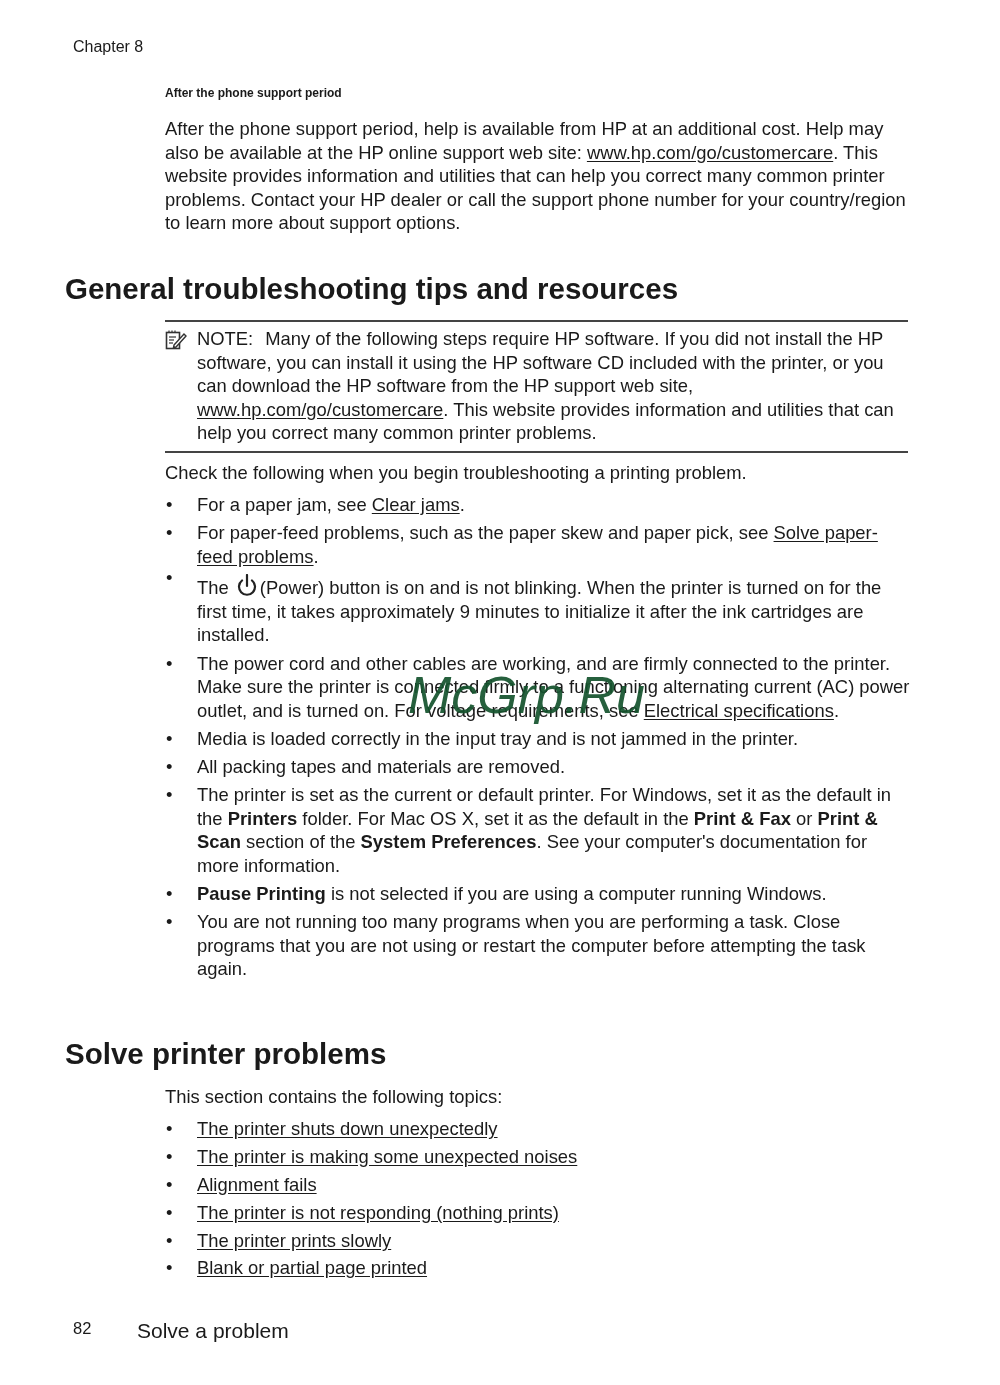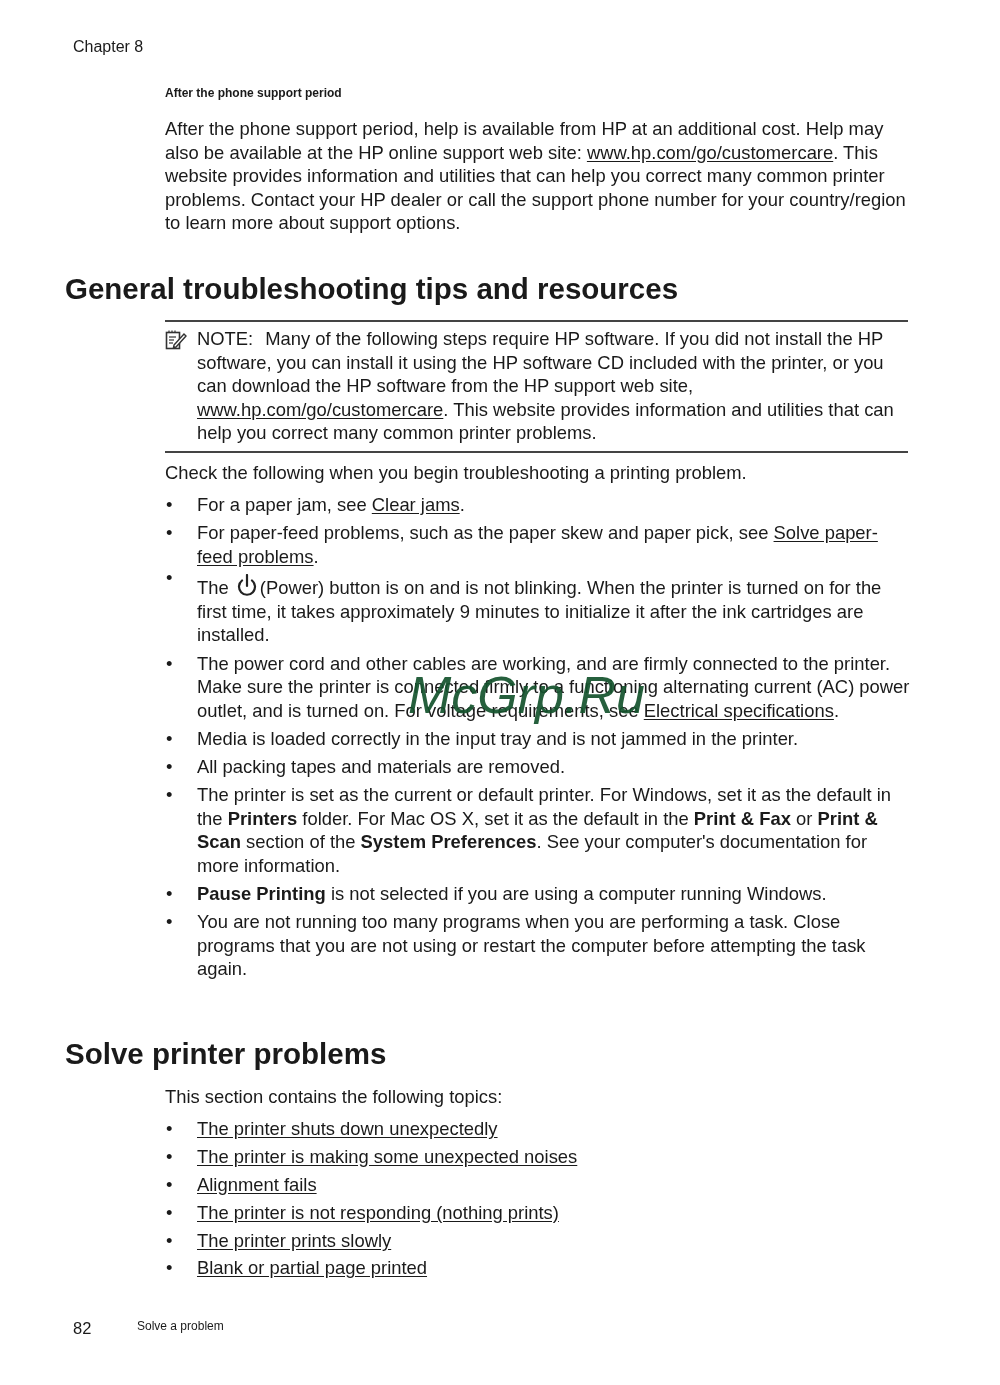--- a/index.html
+++ b/index.html
@@ -27,21 +27,21 @@
   ul.bullets li { position: relative; padding-left: 32px; }
   ul.bullets li .dot { position: absolute; left: 1px; top: 0; }
   .list1 { top: 493px; }
   .list1 li { margin-bottom: 4.5px; }
   .list1 li.power { margin-top: 6px; }
   .power-icon { display: inline-block; width: 24px; height: 24px; vertical-align: -4px; margin: 0 1px; }
   .intro2 { left: 165px; top: 1085px; }
   .list2 { top: 1117px; }
   .list2 li { margin-bottom: 4.3px; }
   .footer-num { left: 73px; top: 1319px; font-size: 16.5px; }
-  .footer-title { left: 137px; top: 1319px; font-size: 12px; }
+  .footer-title { left: 137px; top: 1319px; font-size: 21px; }
   .watermark {
     left: 408px; top: 665px; font-size: 52px; color: #14532d; font-style: italic;
     opacity: 0.92; letter-spacing: 0px; pointer-events: none;
   }
 </style>
 </head>
 <body>
 
 <div class="abs header-chapter">Chapter 8</div>
 

